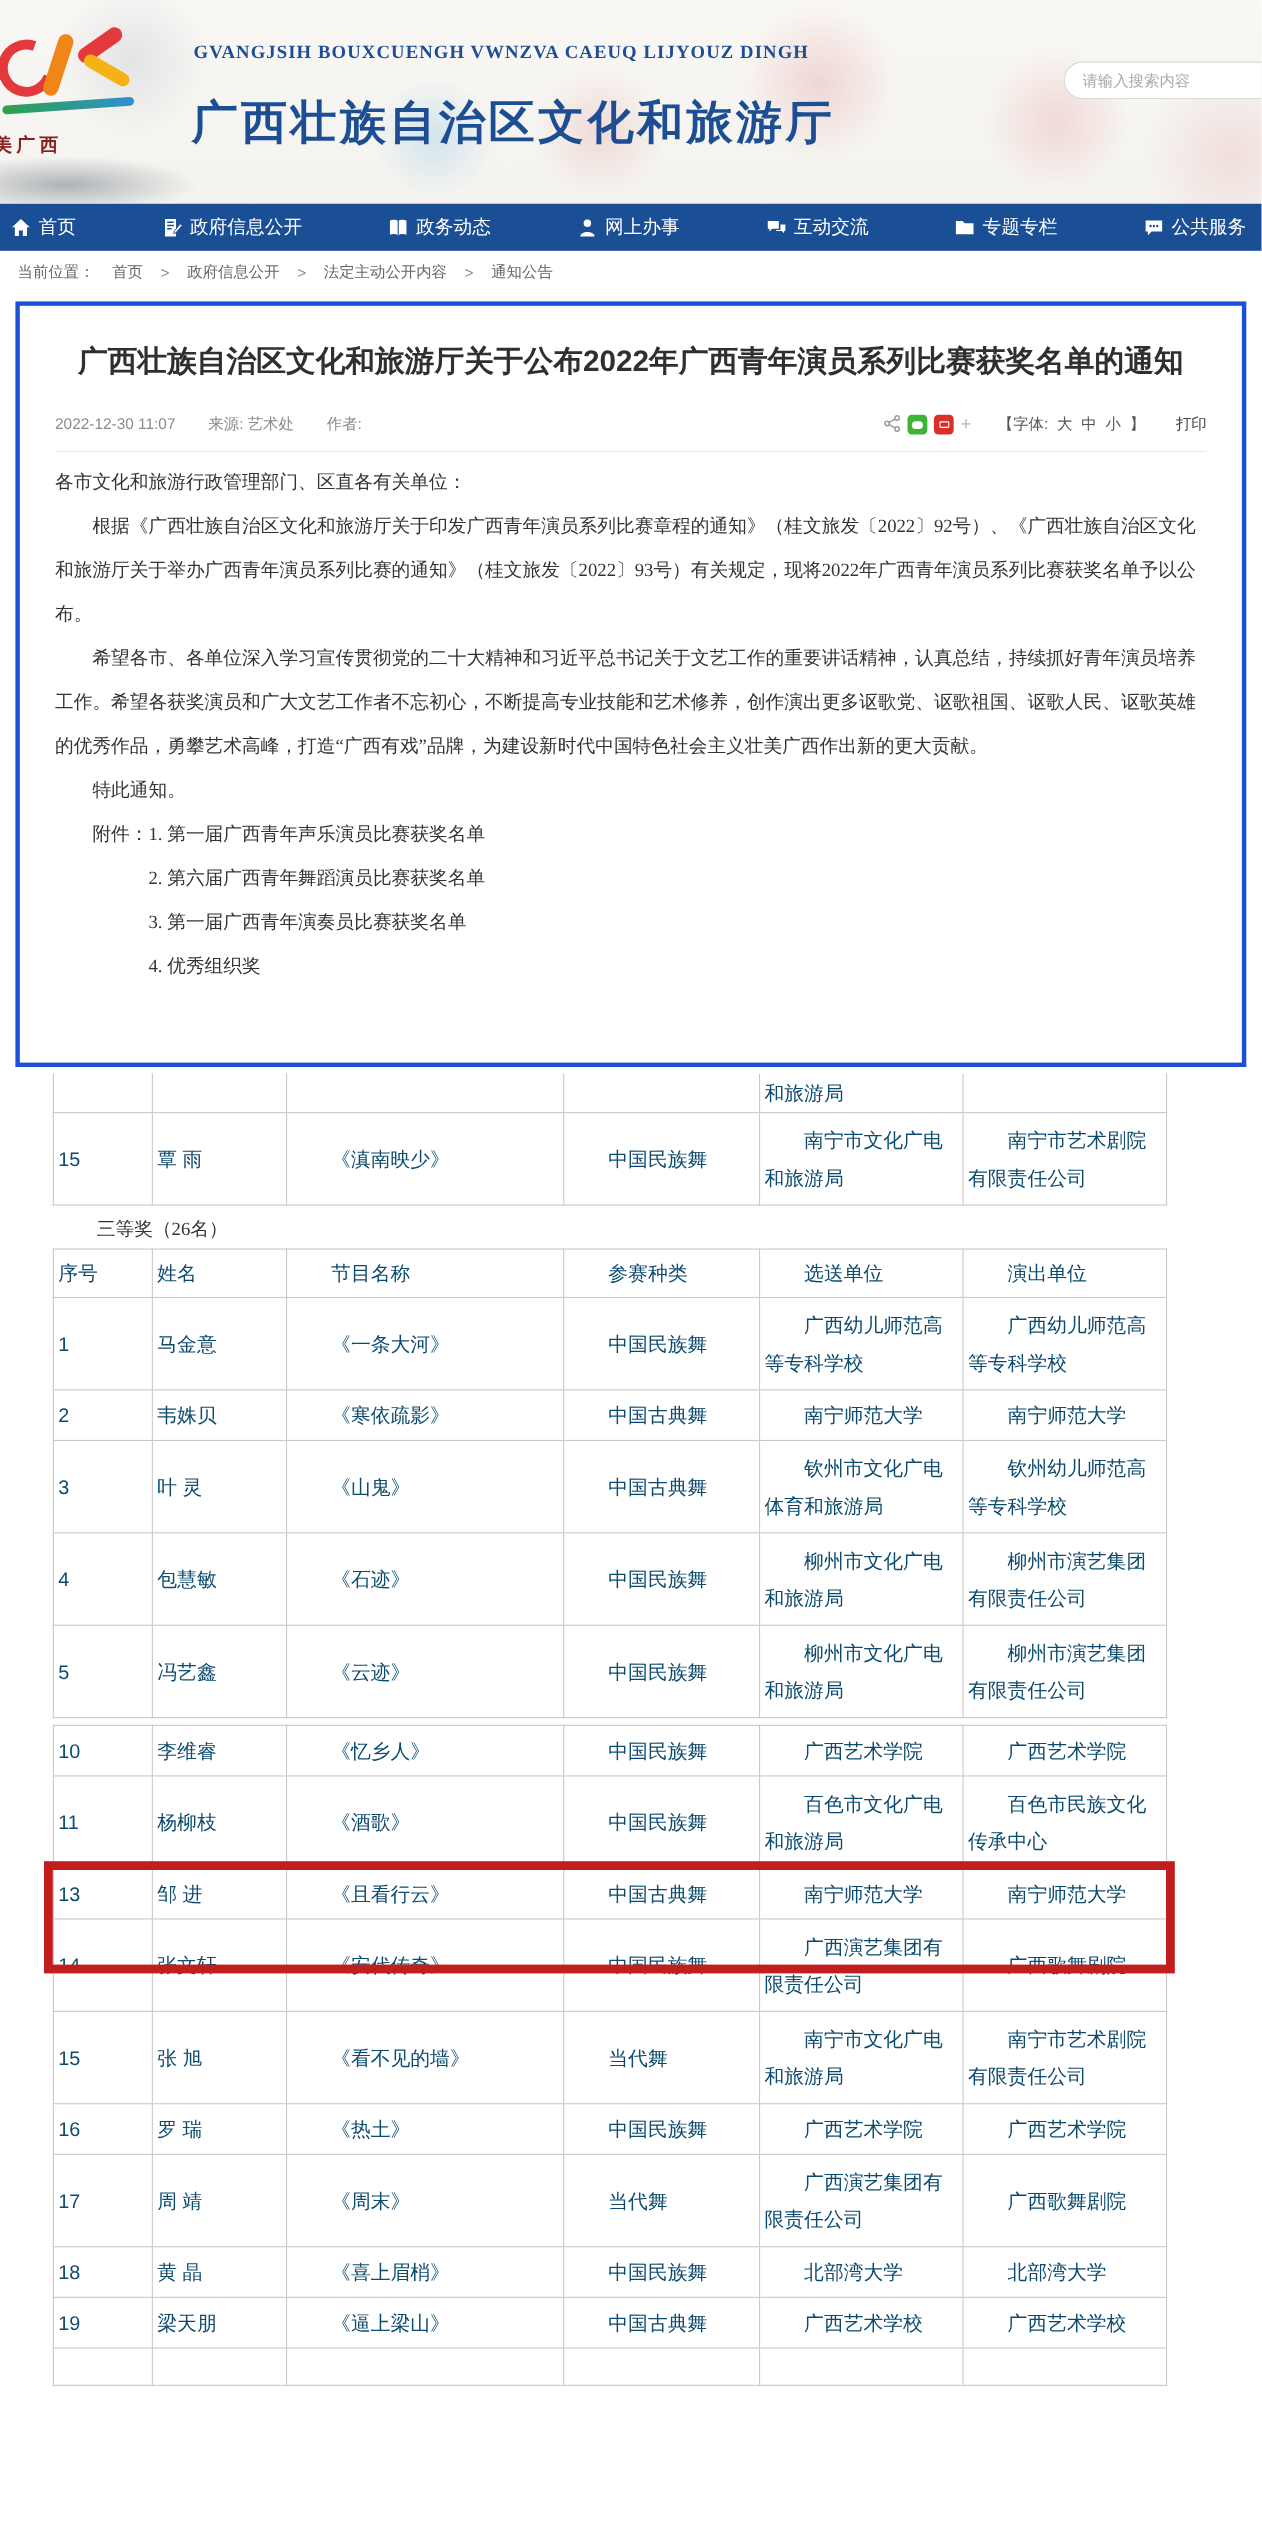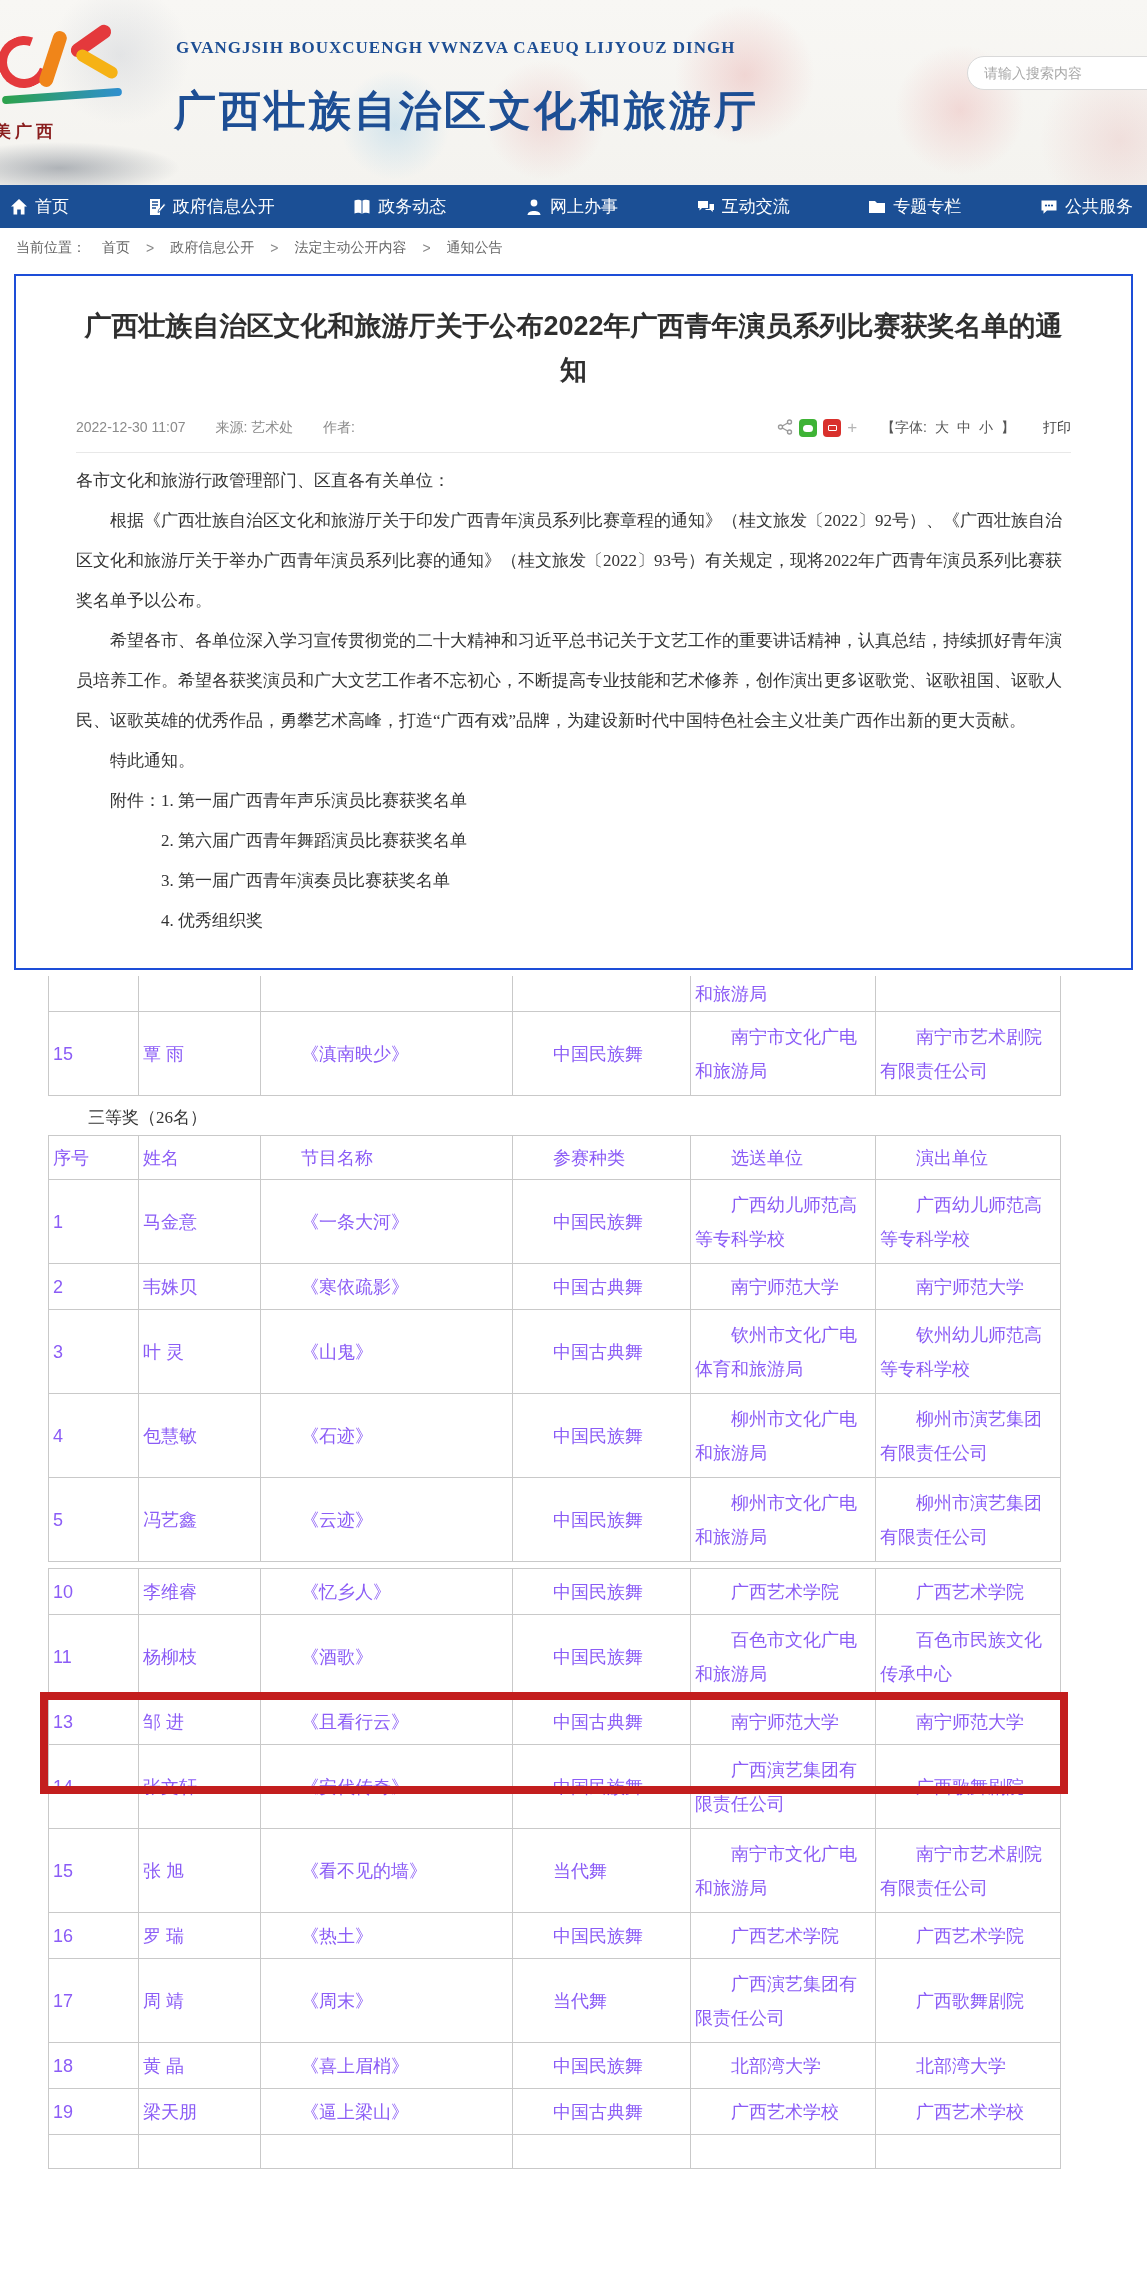--- a/index.html
+++ b/index.html
@@ -44,21 +44,21 @@
   .nav-item{ display:flex; align-items:center; gap:7px; color:#fff; font-size:17px;
     cursor:pointer; white-space:nowrap; }
   .nav-item svg{ display:block; }
   
   .breadcrumb{ height:40px; display:flex; align-items:center; padding:0 16px;
     font-size:14px; color:#666; gap:16px; }
   .crumb{ color:#666; cursor:pointer; }
   .crumb-sep{ color:#888; }
   
   .panel{ margin:6px 14px 0 14px; height:696px; overflow:hidden;
-    background:#fff; border:2px solid #1d4ed8; padding:0 60px; }
+    background:#fff; border:4px solid #1d4ed8; padding:0 32px; }
   .article-title{ margin-top:28px; text-align:center; font-size:27px; font-weight:bold;
     color:#2f2f2f; line-height:44px; }
   .meta-row{ margin-top:26px; display:flex; align-items:center; font-size:14px; color:#8a8a8a; }
   .meta-left span{ margin-right:26px; }
   .meta-right{ margin-left:auto; display:flex; align-items:center; gap:10px; color:#666; }
   .share-cluster{ display:flex; align-items:center; gap:6px; margin-right:14px; }
   .icon-sq{ width:18px; height:18px; border-radius:4px; display:inline-flex;
     align-items:center; justify-content:center; cursor:pointer; }
   .wechat{ background:#3eb335; }
   .wechat i{ width:10px; height:7px; background:#fff; border-radius:4px; display:block; }
@@ -70,21 +70,21 @@
   .print-btn{ margin-left:18px; color:#444; cursor:pointer; }
   .meta-divider{ border-bottom:1px solid #e8e8e8; margin-top:14px; }
   .article-body{ margin-top:8px; font-family:"Liberation Serif", serif;
     font-size:17px; color:#333; line-height:40px; }
   .article-body p{ text-indent:2em; }
   .article-body p.no-indent{ text-indent:0; }
   .article-body p.att-sub{ text-indent:0; padding-left:5em; }
   
   .tables-area{ margin:6px 48px 0 48px; }
   table.award{ border-collapse:collapse; table-layout:fixed; width:1012px;
-    font-size:18px; color:#8b5cf6; background:#fff; }
+    font-size:18px; color:#0c4a6e; background:#fff; }
   table.award td, table.award th{ border:1px solid #c9c9c9; vertical-align:middle;
     padding:0 4px; line-height:34px; font-weight:normal; overflow:hidden; }
   col.c-no{ width:90px; } col.c-name{ width:122px; } col.c-title{ width:252px; }
   col.c-cat{ width:178px; } col.c-org{ width:185px; } col.c-troupe{ width:185px; }
   table.award th{ height:44px; }
   tr.short td{ height:46px; } tr.tall td{ height:84px; }
   tr.partial td{ height:34px; vertical-align:top; padding-top:1px; }
   td.cell-no, td.cell-name, th.col-no, th.col-name{ text-align:left; }
   td.cell-title, td.cell-category, td.cell-org, td.cell-troupe,
   th.col-title, th.col-category, th.col-org, th.col-troupe{ text-align:left; text-indent:2em; }

